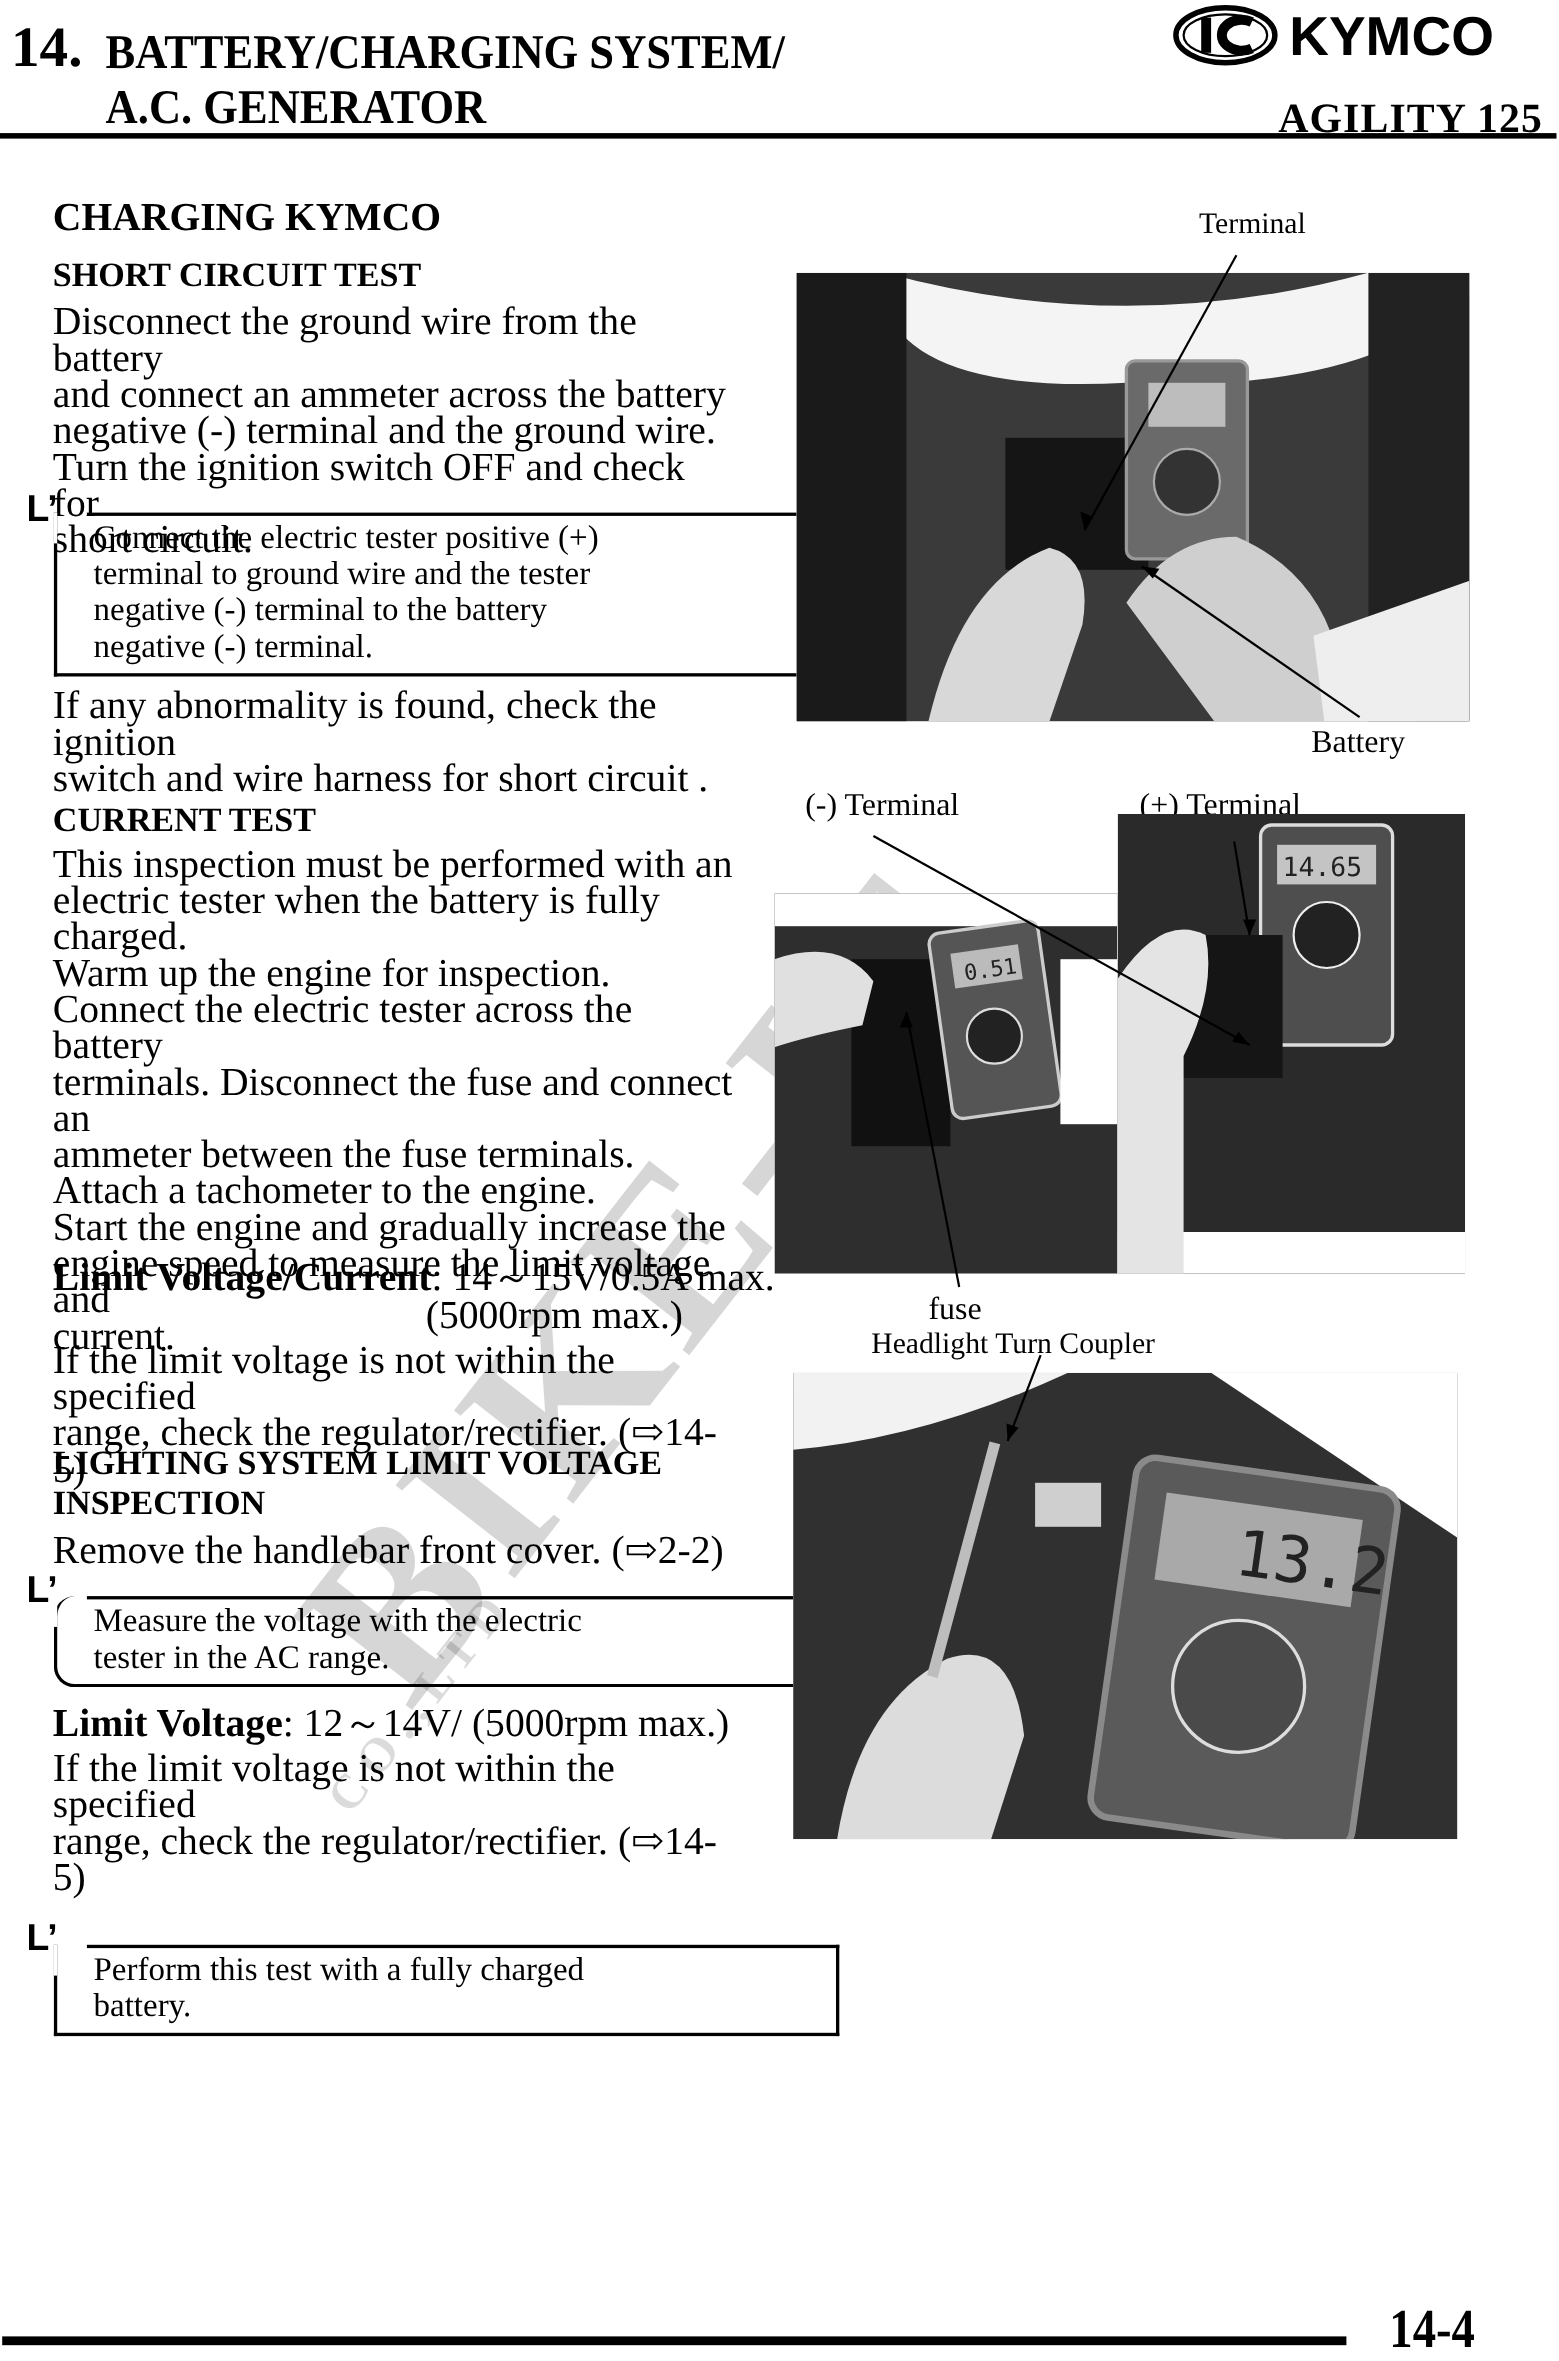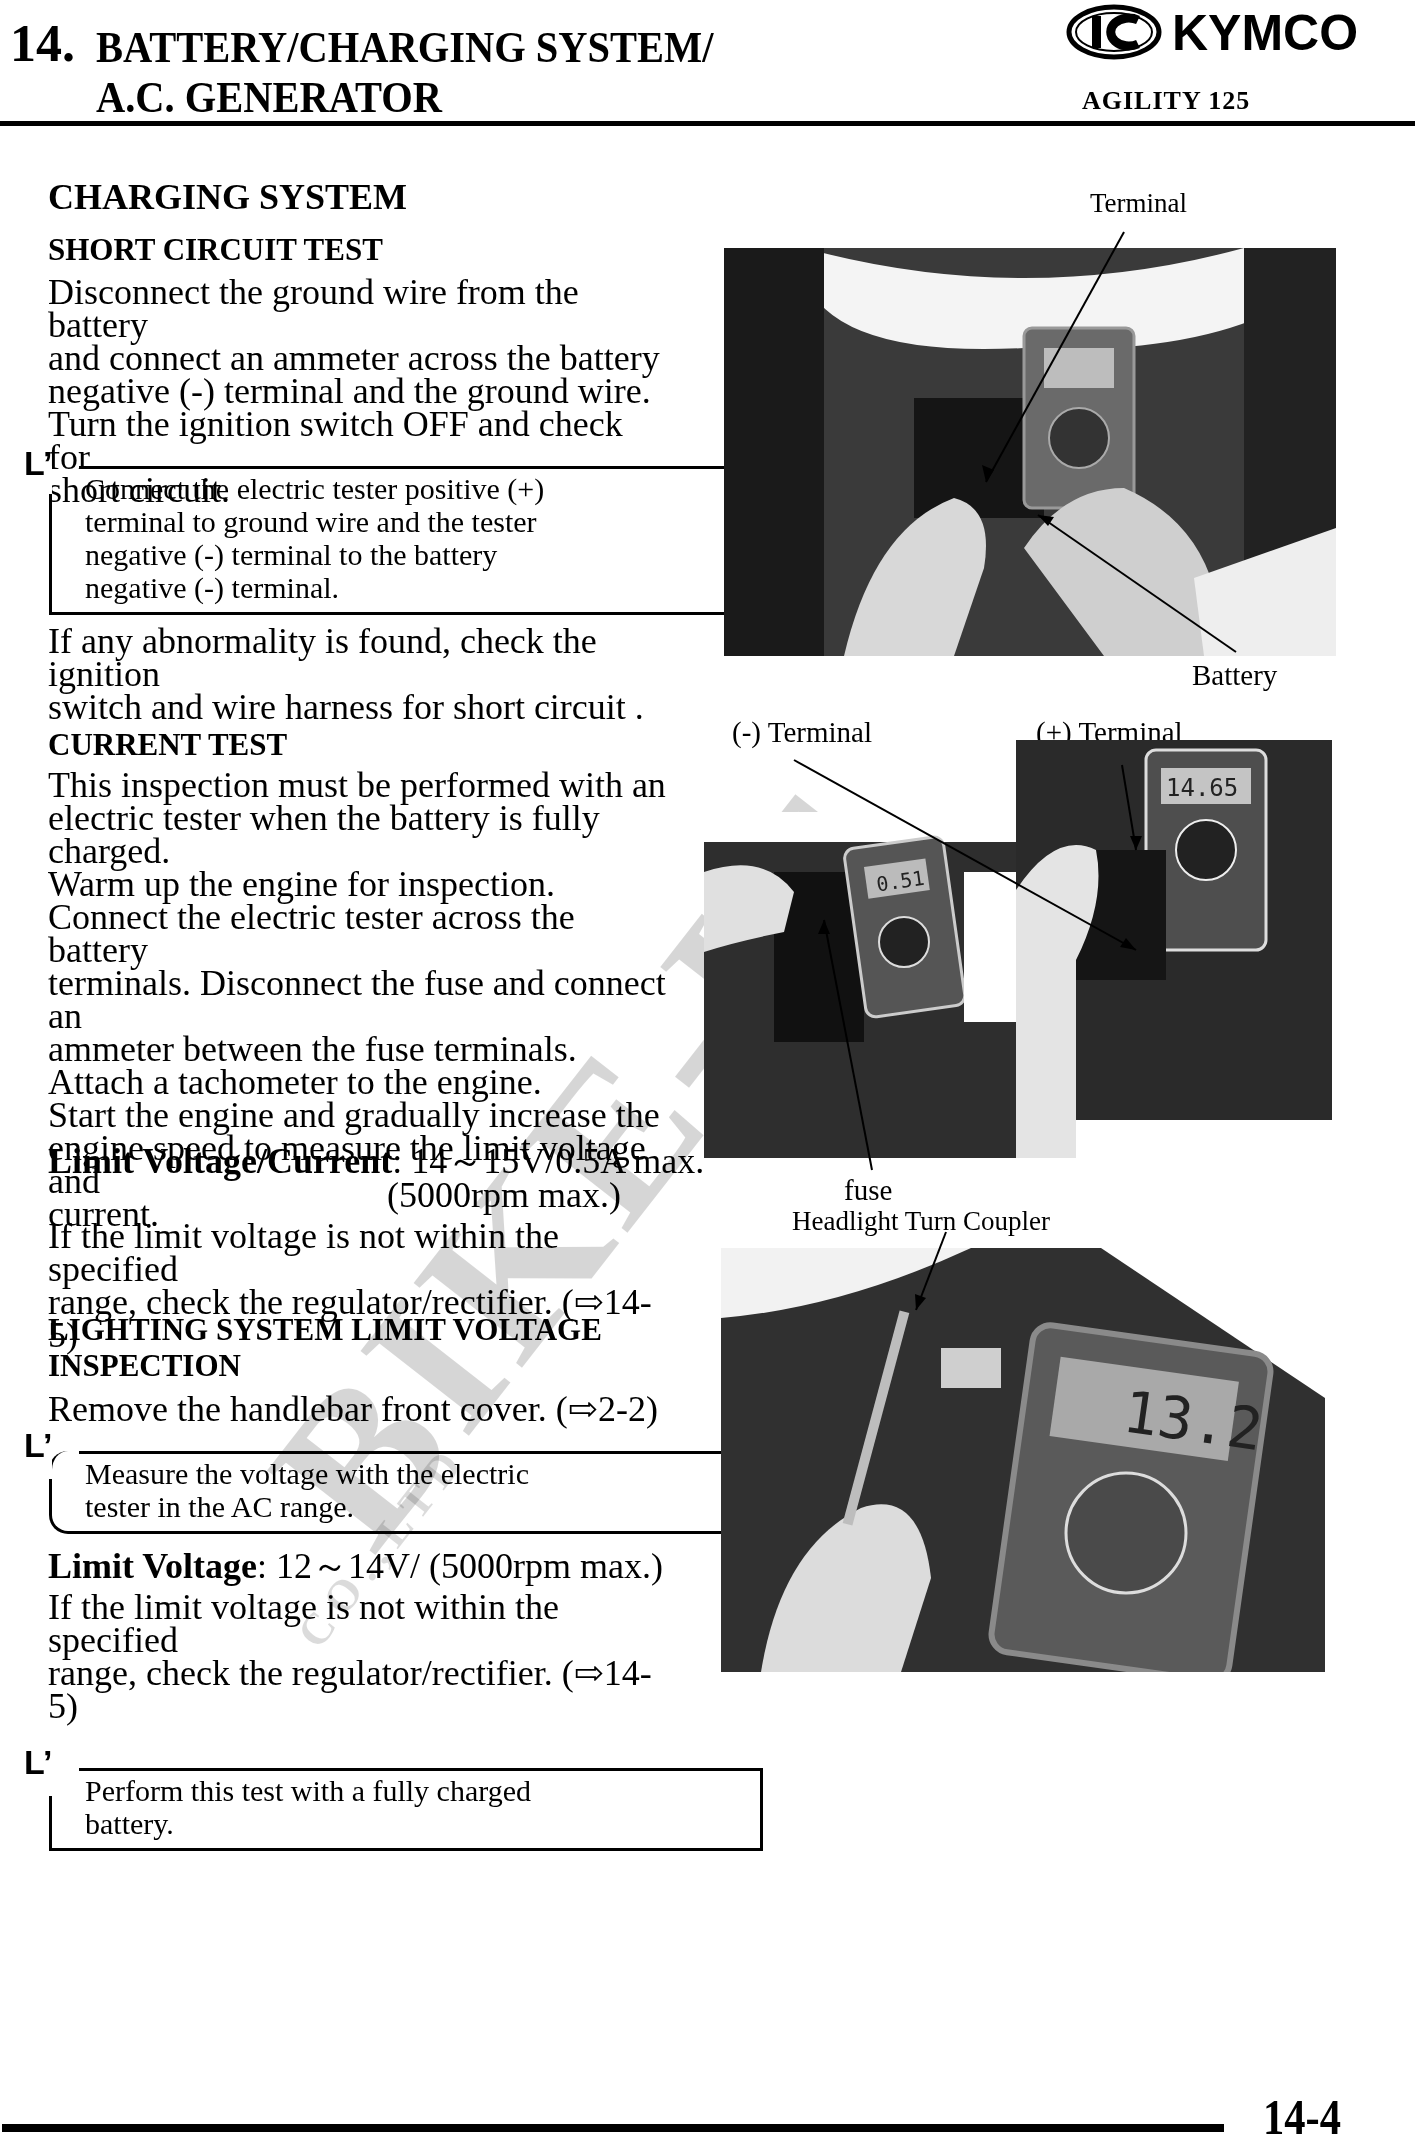--- a/index.html
+++ b/index.html
@@ -4,21 +4,21 @@
 <style>
   html, body { margin:0; padding:0; background:#ffffff; }
   body { width:1417px; height:2146px; position:relative; overflow:hidden; font-family:"Liberation Serif", "DejaVu Serif", serif; color:#000; }
   .abs { position:absolute; }
 
   
   .hdr-num { left:10px; top:18px; font-size:52px; font-weight:bold; line-height:1; }
   .hdr-t1 { left:96px; top:26px; font-size:44px; font-weight:bold; line-height:1; transform:scaleX(0.92); transform-origin:left; white-space:nowrap; }
   .hdr-t2 { left:96px; top:76px; font-size:44px; font-weight:bold; line-height:1; transform:scaleX(0.92); transform-origin:left; white-space:nowrap; }
   .logo { left:1066px; top:4px; width:340px; height:56px; }
-  .model { left:1082px; top:86px; font-size:26px; font-weight:bold; letter-spacing:1px; white-space:nowrap; }
+  .model { left:1162px; top:86px; font-size:38px; font-weight:bold; letter-spacing:1px; white-space:nowrap; }
   .hdr-rule { left:0; top:121px; width:1415px; height:5px; background:#000; }
 
   
   .col { left:48px; width:620px; }
   .h1 { font-size:36px; font-weight:bold; line-height:1.1; }
   .h2 { font-size:31px; font-weight:bold; line-height:1.15; }
   .p { font-size:36px; line-height:33px; white-space:pre-line; }
   .spec-l { font-weight:bold; }
 
   .note-mark { font-family:"Liberation Sans","DejaVu Sans",sans-serif; font-size:34px; font-weight:bold; line-height:1; }
@@ -55,21 +55,21 @@
     <path d="M72 16 A18 14 0 1 0 72 40" fill="none" stroke="#000" stroke-width="9"></path>
     <text x="106" y="46" font-family="Liberation Sans, DejaVu Sans, sans-serif" font-weight="bold" font-size="50">KYMCO</text>
   </svg>
 </div>
 <div class="abs model">AGILITY 125</div>
 <div class="abs hdr-rule"></div>
 
 <div class="abs wm">BIKE-IT</div>
 <div class="abs wm2">CO.,LTD</div>
 
-<div class="abs col h1" style="top:178px;">CHARGING SYSTEM</div>
+<div class="abs col h1" style="top:178px;">CHARGING KYMCO</div>
 <div class="abs col h2" style="top:232px;">SHORT CIRCUIT TEST</div>
 <div class="abs col p" style="top:276px;">Disconnect the ground wire from the battery
 and connect an ammeter across the battery
 negative (-) terminal and the ground wire.
 Turn the ignition switch OFF and check for
 short circuit.</div>
 
 <div class="abs note-mark" style="left:24px; top:446px;">L’</div>
 <div class="abs note-box" style="top:466px;">
   <div class="gap-mask"></div>

